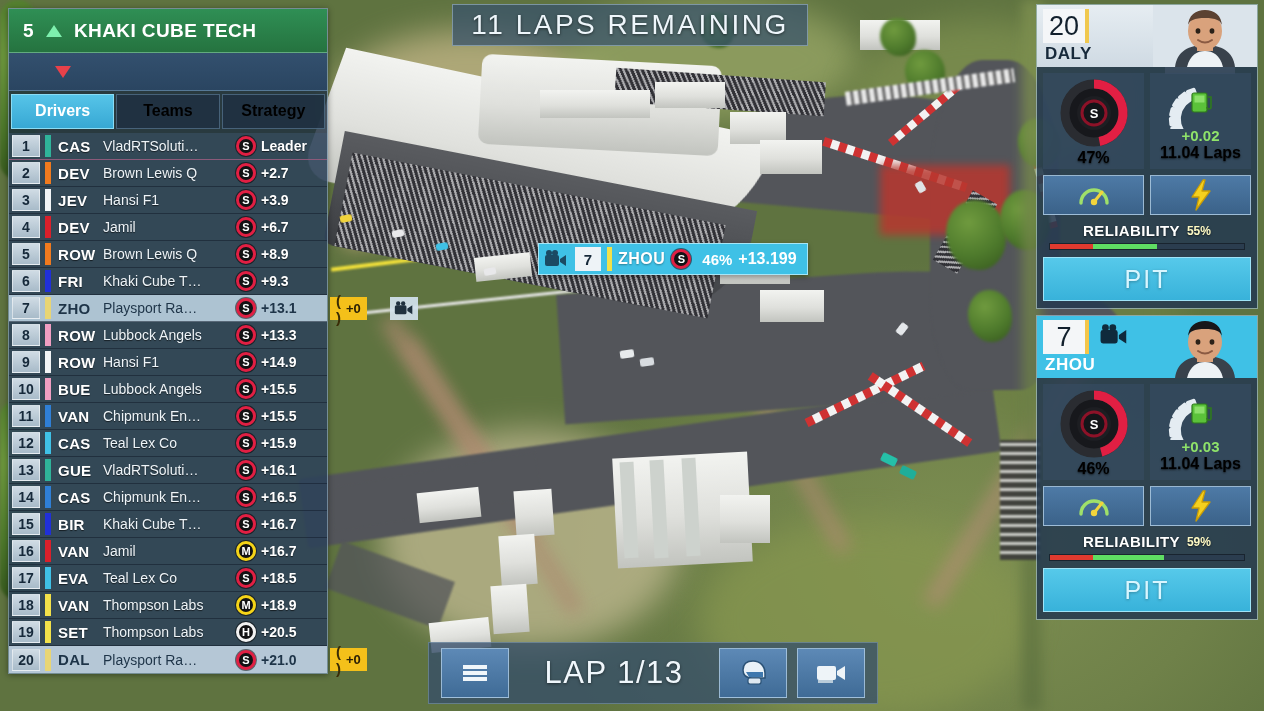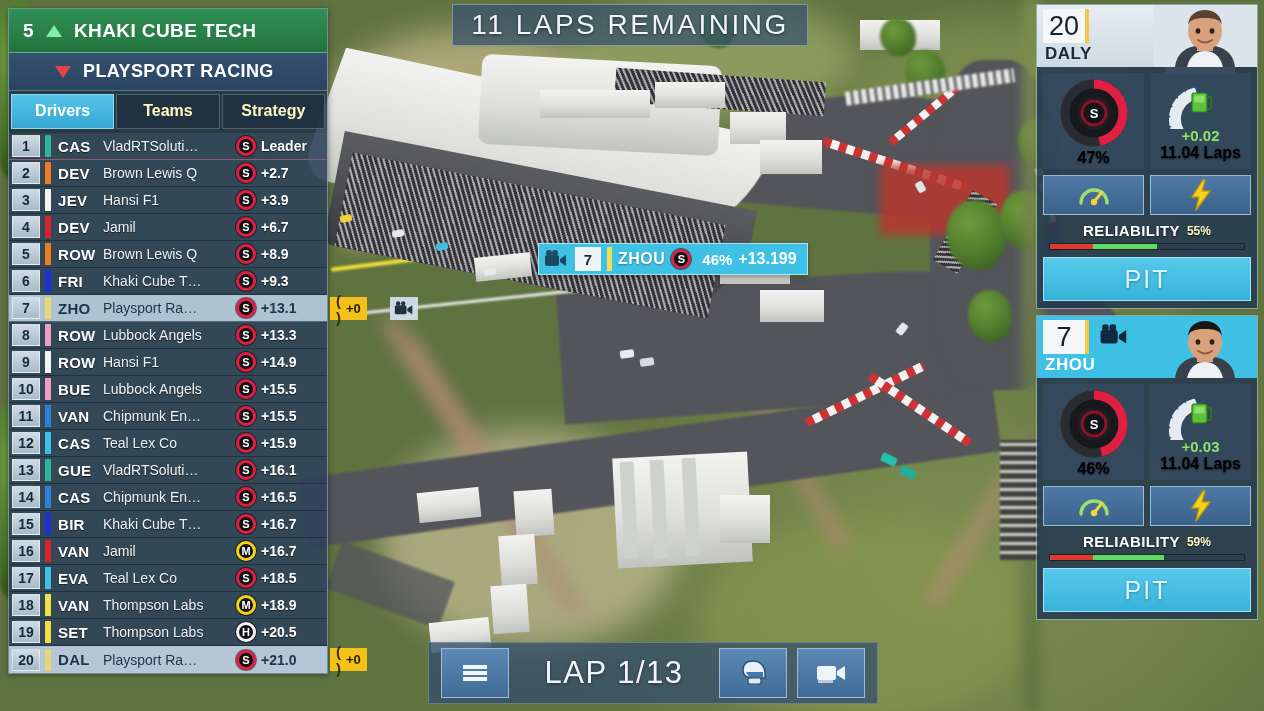--- a/index.html
+++ b/index.html
@@ -90,21 +90,21 @@
     height: 38px; display: flex; align-items: center; gap: 12px;
     padding: 0 14px 0 46px;
     background: linear-gradient(180deg, #33506e 0%, #2a4561 100%);
     color: #fff; font-weight: bold; font-size: 18px; letter-spacing: .4px;
     border-bottom: 1px solid rgba(130,170,200,.45);
   }
 
   .tabs { display: flex; gap: 2px; padding: 3px 2px 4px 2px; background: rgba(22,36,52,.55); }
   .tab {
     flex: 1; text-align: center; padding: 7px 0 8px;
-    font-size: 16px; font-weight: bold; color: #fef9c3;
+    font-size: 16px; font-weight: bold; color: #000000;
     background: rgba(30,48,66,.85);
     border: 1px solid rgba(120,160,190,.45);
   }
   .tab.active {
     color: #fff; background: linear-gradient(180deg, #56c4e8 0%, #37a8d4 100%);
     border-color: #8adcf5;
   }
 
   .rows { background: rgba(46,66,90,.72); }
   .row {
@@ -365,21 +365,20 @@
   <div class="timing">
 
     <div class="team-banner">
       <span class="pos">5</span>
       <span class="tri-up"></span>
       <span>KHAKI CUBE TECH</span>
     </div>
 
     <div class="team-banner2">
       <span class="tri-down"></span>
-      <span>PLAYSPORT RACING</span>
     </div>
 
     <div class="tabs">
       <div class="tab active">Drivers</div>
       <div class="tab">Teams</div>
       <div class="tab">Strategy</div>
     </div>
 
     <div class="rows" id="timing-rows">
         <div class="row sep-leader">

